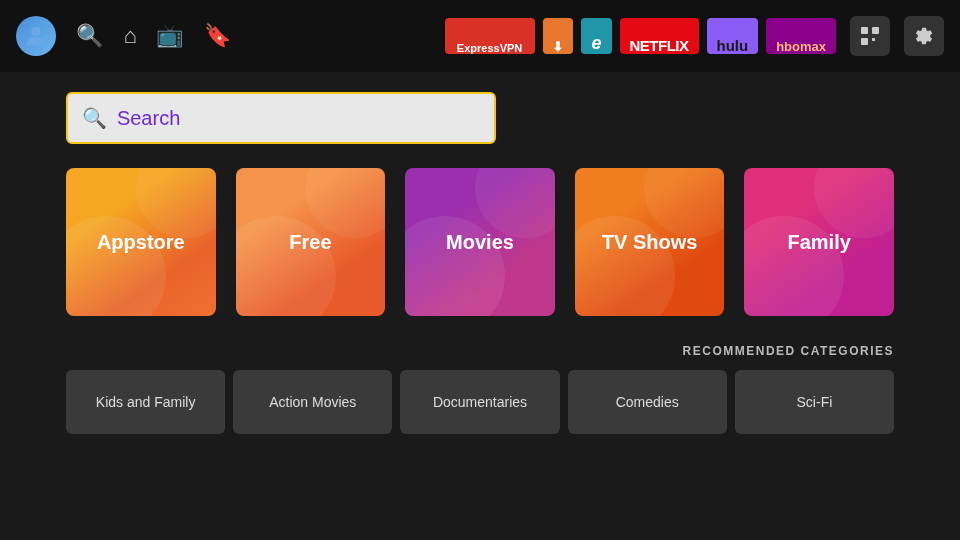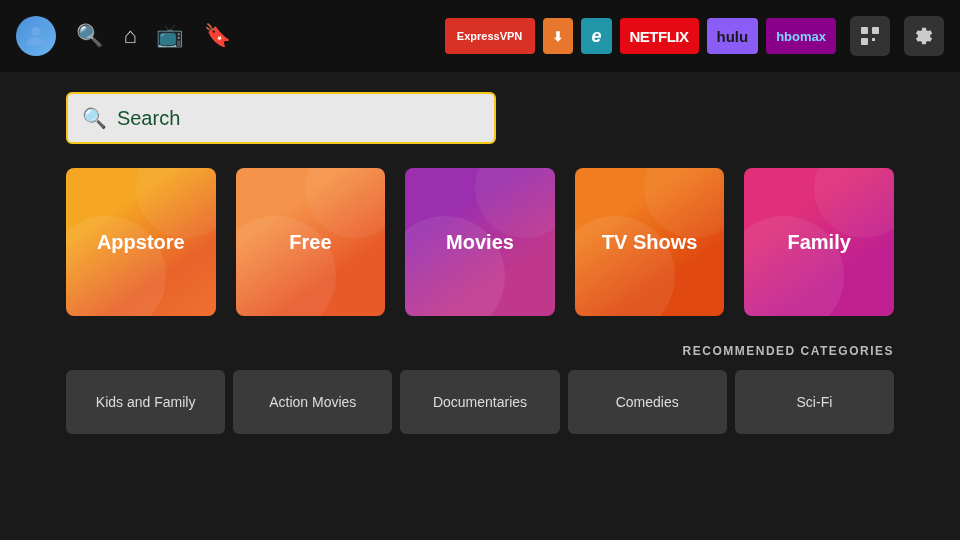--- a/index.html
+++ b/index.html
@@ -44,33 +44,33 @@
     .nav-apps {
       display: flex;
       align-items: center;
       gap: 8px;
       margin-left: auto;
     }
     .app-badge {
       height: 36px;
       border-radius: 4px;
       display: flex;
-      align-items: center;
+      align-items: flex-end;
       justify-content: center;
       padding: 0 10px;
       font-weight: bold;
       font-size: 13px;
       cursor: pointer;
     }
     .app-badge.expressvpn { background: #da3127; color: white; font-size: 11px; min-width: 90px; }
     .app-badge.downloader { background: #e8772e; color: white; }
     .app-badge.cyber { background: #2196a8; color: white; }
     .app-badge.netflix { background: #e50914; color: white; font-size: 15px; font-weight: 900; letter-spacing: -0.5px; }
     .app-badge.hulu { background: #8b5cf6; color: #1a1a1a; font-weight: 900; font-size: 15px; }
-    .app-badge.hbomax { background: #8b008b; color: #7dd3fc; font-size: 13px; }
+    .app-badge.hbomax { background: #8b008b; color: #fdba74; font-size: 13px; }
     .nav-gear-btn {
       width: 40px;
       height: 40px;
       border-radius: 6px;
       background: #333;
       display: flex;
       align-items: center;
       justify-content: center;
       cursor: pointer;
       margin-left: 6px;
@@ -103,21 +103,21 @@
       height: 52px;
       padding: 0 14px;
       gap: 10px;
       cursor: text;
     }
     .search-wrapper .search-icon {
       color: #555;
       font-size: 20px;
     }
     .search-input-label {
-      color: #14532d;
+      color: #6d28d9;
       font-size: 20px;
     }
 
     
     .category-tiles {
       display: flex;
       gap: 20px;
       margin-top: 24px;
     }
     .tile {

